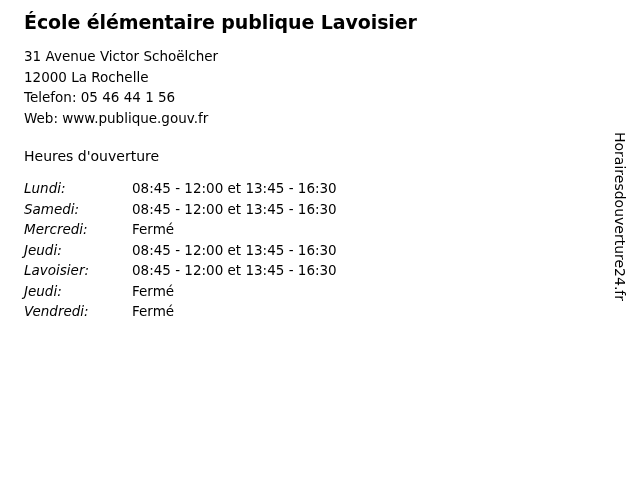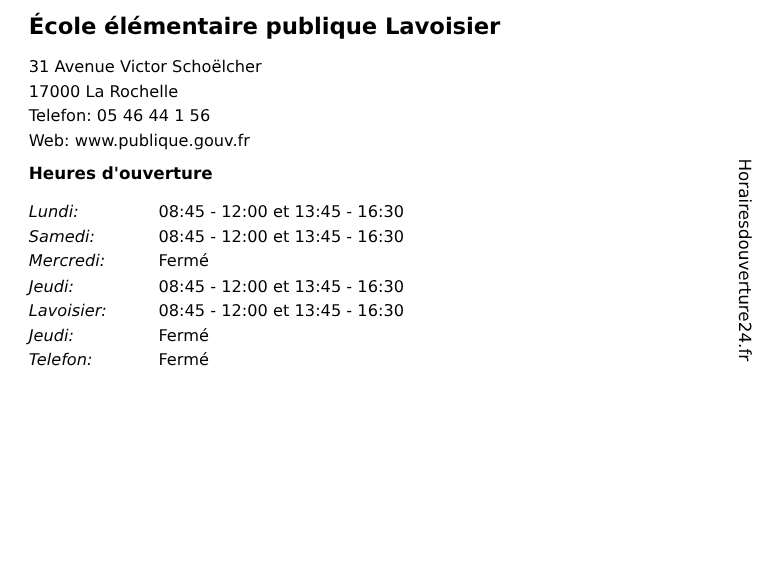--- a/index.html
+++ b/index.html
@@ -31,28 +31,28 @@
   .title {
     font-size: 19px;
     font-weight: bold;
     line-height: 28px;
     margin: 0 0 10px 0;
     letter-spacing: -0.1px;
   }
   .address-block {
     font-size: 13.5px;
     line-height: 20.5px;
-    margin-bottom: 7px;
+    margin-bottom: 18px;
   }
   .address-line {
     white-space: pre;
   }
   .section-title {
     font-size: 14px;
-    font-weight: bold;
+    font-weight: normal;
     line-height: 20px;
     margin: 0 0 12px 0;
   }
   table.hours {
     border-collapse: collapse;
     font-size: 13.5px;
     line-height: 20.5px;
   }
   table.hours td {
     padding: 0;
@@ -83,21 +83,21 @@
 <body>
 
 <div class="page">
 
   <div class="content">
 
     <h1 class="title">École élémentaire publique Lavoisier</h1>
 
     <div class="address-block">
       <div class="address-line">31 Avenue Victor Schoëlcher</div>
-      <div class="address-line">17000 La Rochelle</div>
+      <div class="address-line">12000 La Rochelle</div>
       <div class="address-line">Telefon: 05 46 44 1 56</div>
       <div class="address-line">Web: www.publique.gouv.fr</div>
     </div>
 
     <h2 class="section-title">Heures d'ouverture</h2>
 
     <table class="hours">
       <tbody>
         <tr>
           <td class="day">Lundi:</td>
@@ -117,21 +117,21 @@
         </tr>
         <tr>
           <td class="day">Lavoisier:</td>
           <td class="time">08:45 - 12:00 et 13:45 - 16:30</td>
         </tr>
         <tr>
           <td class="day">Jeudi:</td>
           <td class="time">Fermé</td>
         </tr>
         <tr>
-          <td class="day">Telefon:</td>
+          <td class="day">Vendredi:</td>
           <td class="time">Fermé</td>
         </tr>
       </tbody>
     </table>
 
   </div>
 
   <div class="vertical-brand">Horairesdouverture24.fr</div>
 
 </div>

